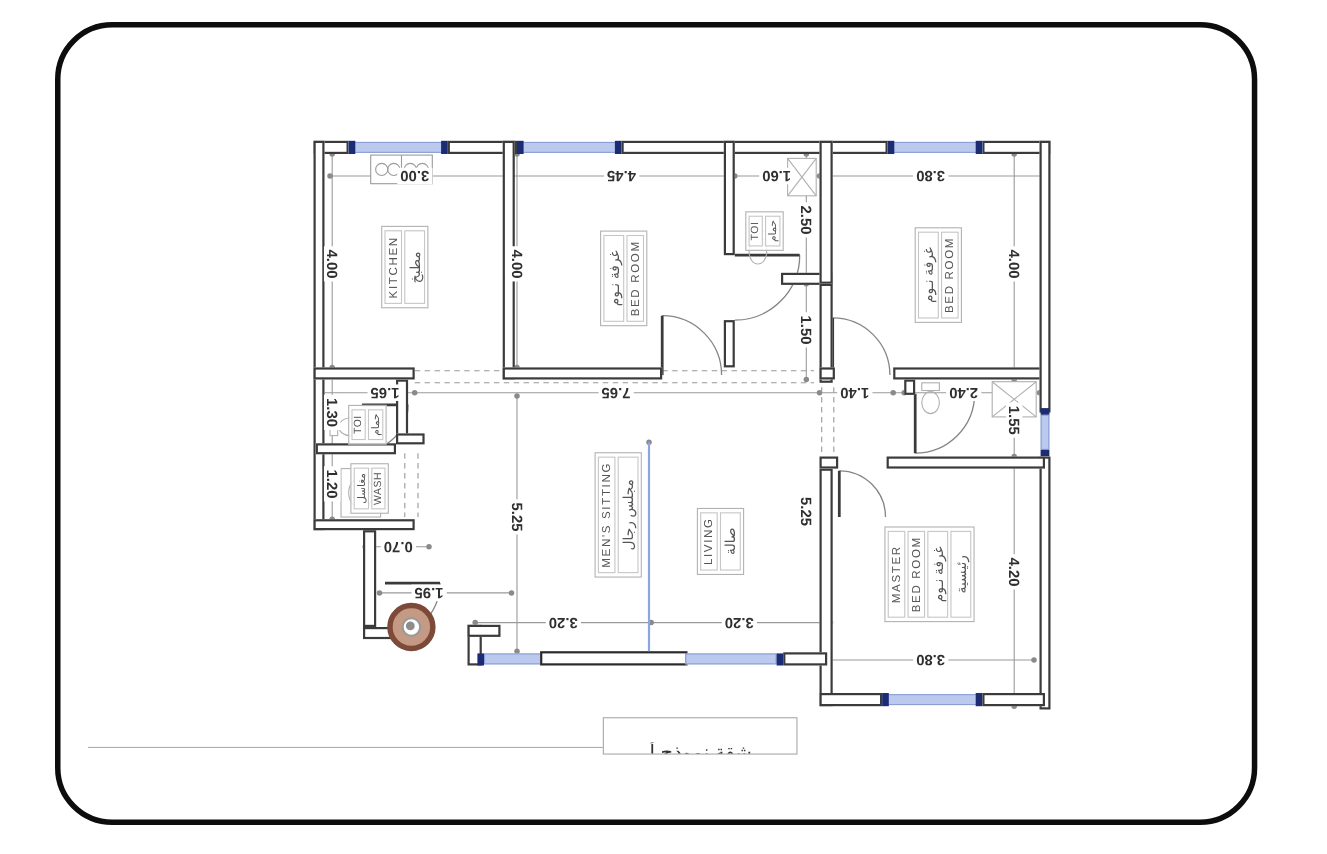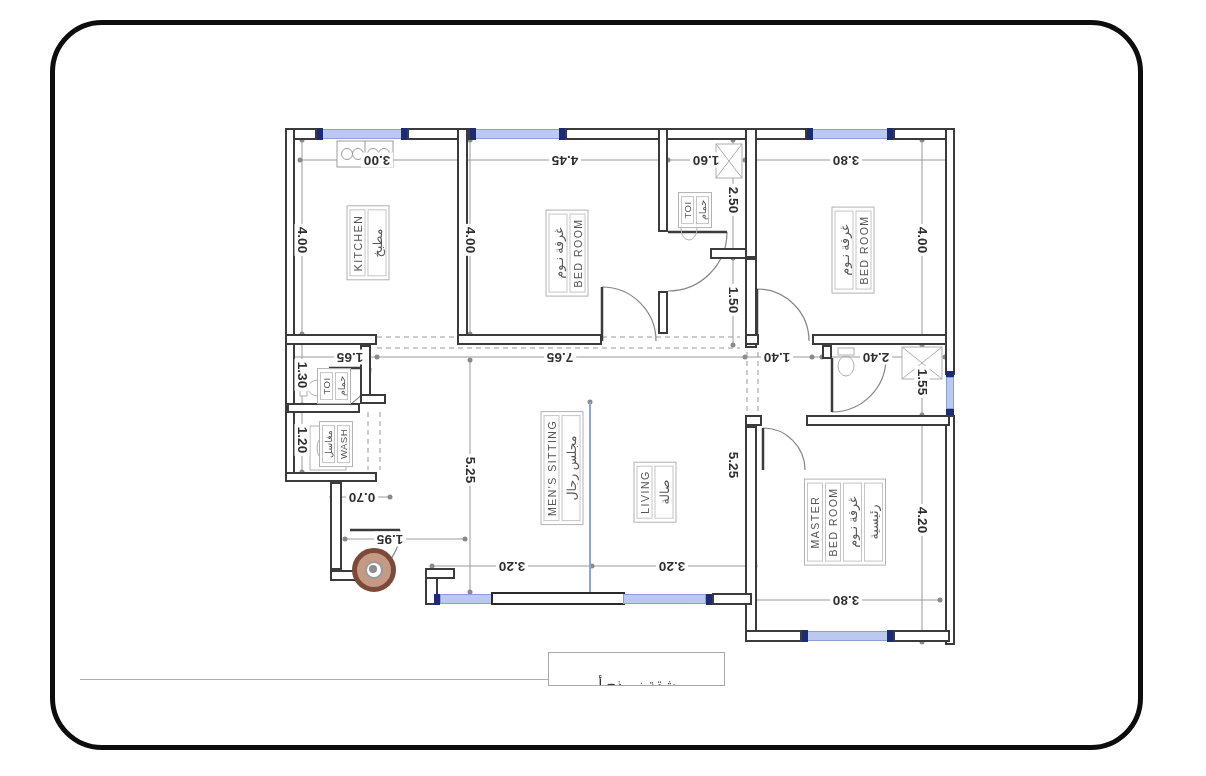--- a/index.html
+++ b/index.html
@@ -34,21 +34,21 @@
   .plant .in{position:absolute;left:8px;top:8px;width:18px;height:18px;border-radius:50%;
              background:#fff;border:2px solid #9a9a9a;box-sizing:border-box;}
   .plant .in2{position:absolute;left:12px;top:12px;width:8px;height:8px;border-radius:50%;
               background:#8d8d8d;}
   
   .bluline{position:absolute;left:589px;top:402px;width:2px;height:190px;background:#8aa4e4;}
   
   .tblock{position:absolute;left:548px;top:652px;width:177px;height:34px;
           border:1px solid #a8a8a8;box-sizing:border-box;overflow:hidden;}
   .tcap{position:absolute;left:8px;top:22px;width:160px;height:11px;overflow:hidden;
-        font-size:15px;line-height:19px;color:#333;text-align:center;direction:rtl;}
+        font-size:18px;line-height:19px;color:#333;text-align:center;direction:rtl;}
   .hair{position:absolute;left:80px;top:679px;width:468px;height:1px;background:#adadad;}
 </style>
 </head>
 <body>
 
 <svg class="abs" style="left:0;top:0" width="1206" height="776" viewBox="0 0 1206 776">
   <g stroke="#9a9a9a" stroke-width="1" fill="none">
     <line x1="300" y1="160" x2="948" y2="160"></line>
     <line x1="302" y1="140" x2="302" y2="334"></line>
     <line x1="470" y1="140" x2="470" y2="334"></line>

